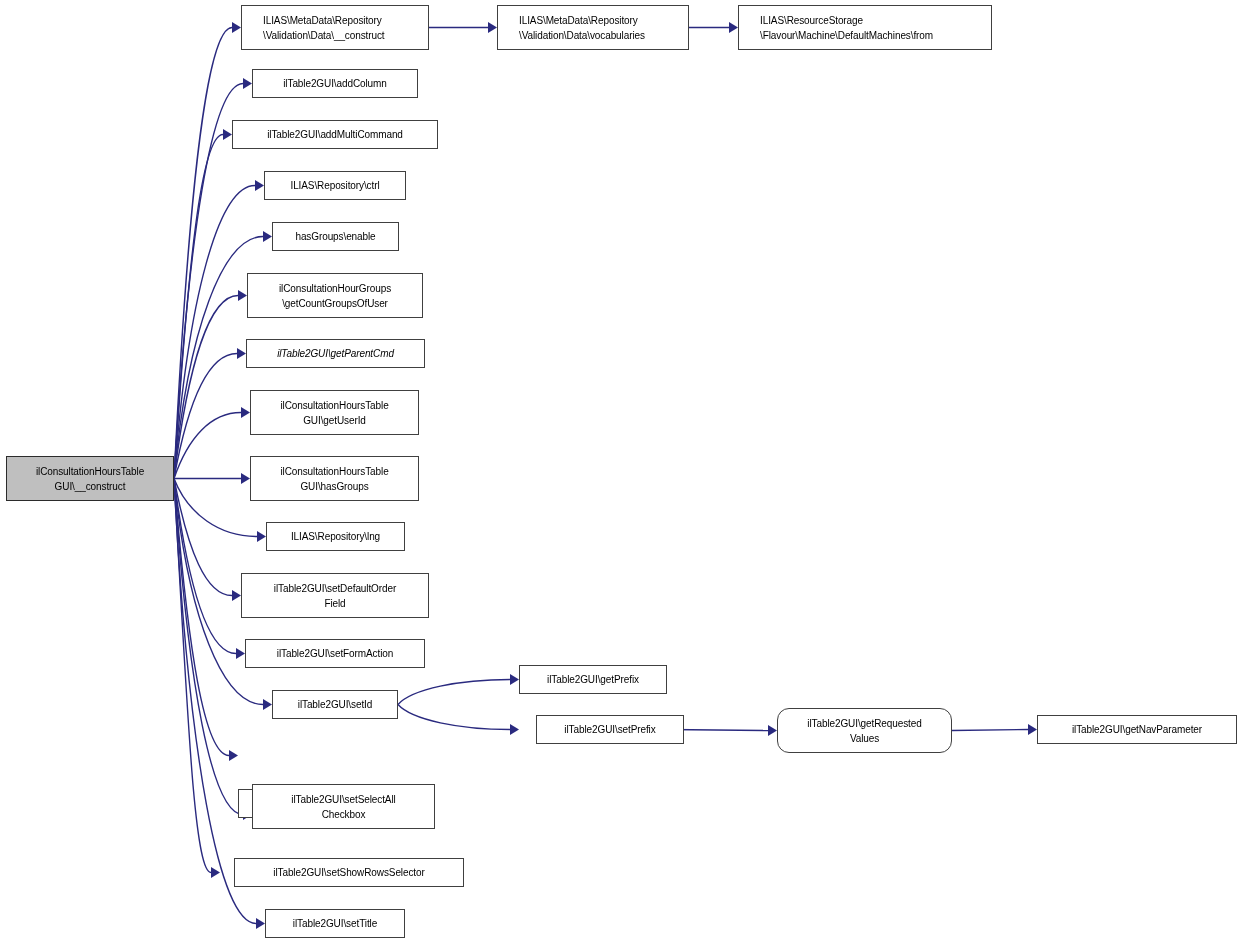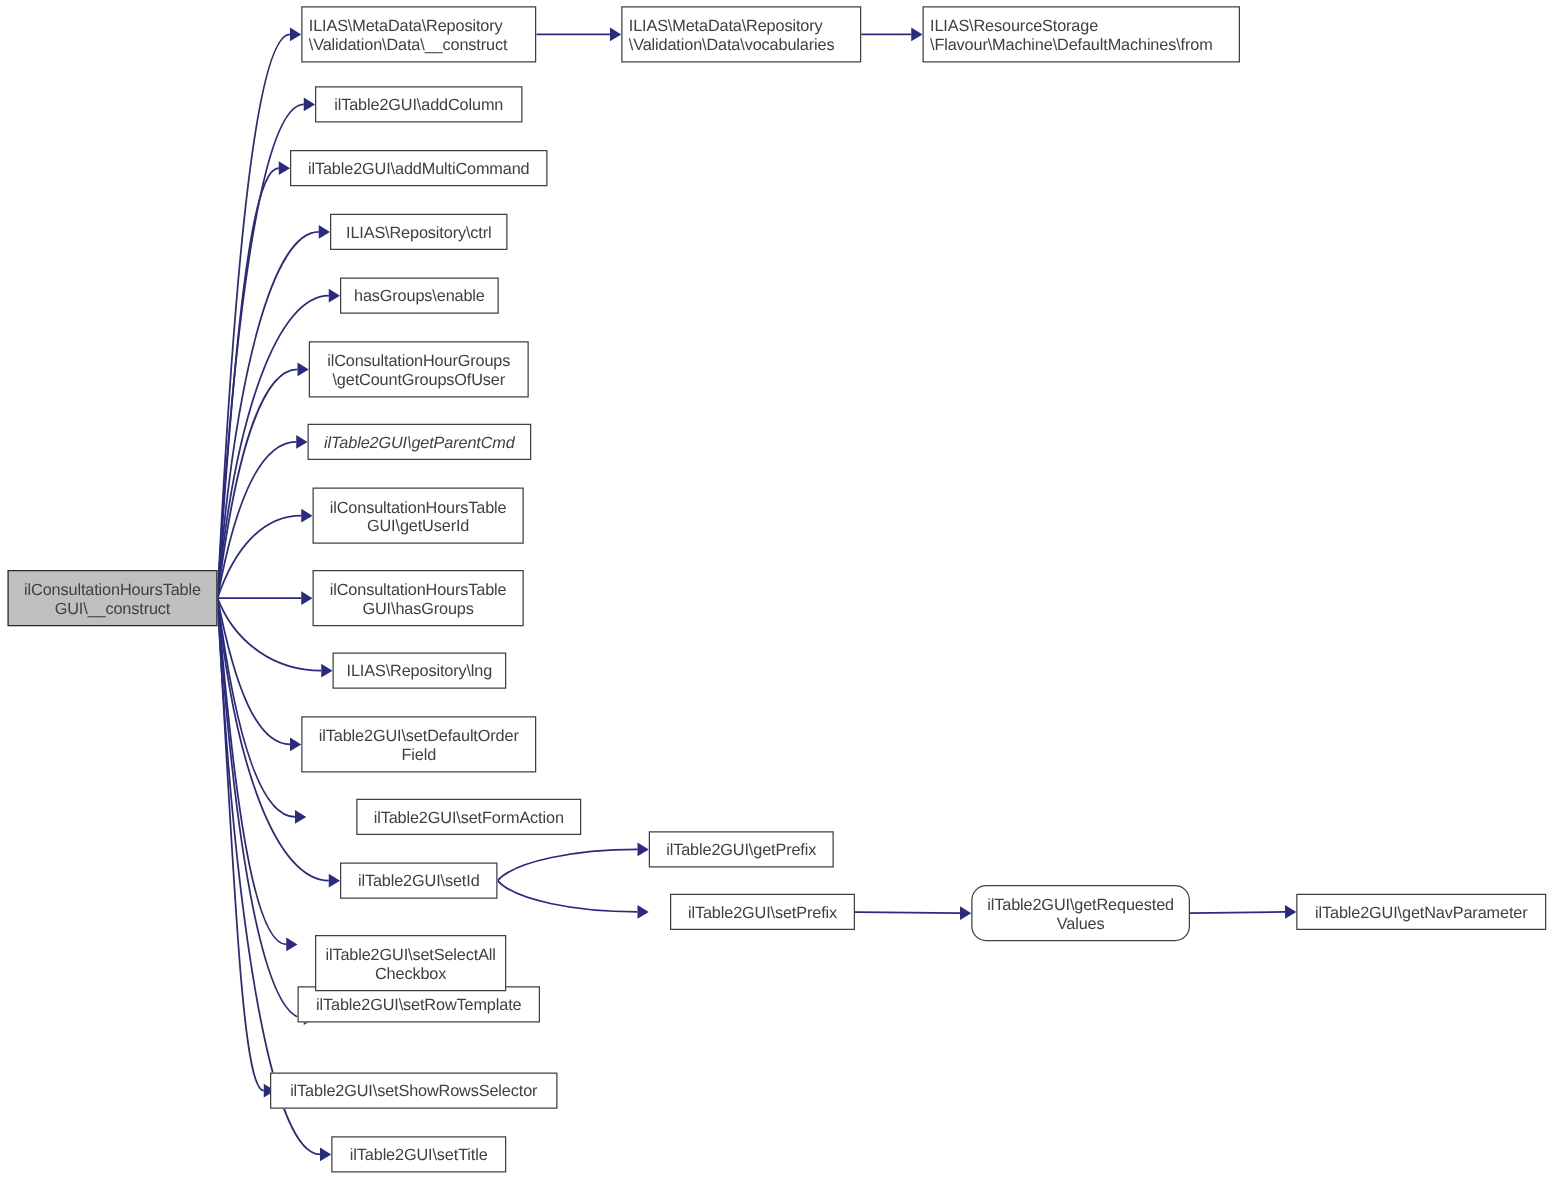--- a/index.html
+++ b/index.html
@@ -21,28 +21,28 @@
     top: 0;
     width: 1243px;
     height: 942px;
     pointer-events: none;
   }
   .node {
     position: absolute;
     box-sizing: border-box;
     border: 1px solid #404040;
     background: #ffffff;
-    color: #404040;
-    font-size: 13px;
+    color: #000000;
+    font-size: 10px;
     line-height: 15px;
     display: flex;
     align-items: center;
     justify-content: center;
     text-align: center;
-    padding: 0 5px;
+    padding: 0 21px;
     white-space: pre-line;
     letter-spacing: -0.1px;
   }
   .node.root {
     background: #bfbfbf;
     border-color: #2b2b2b;
   }
   .node.leftalign {
     justify-content: flex-start;
     text-align: left;
@@ -115,25 +115,25 @@
     <div class="node" style="left: 247px; top: 273px; width: 176px; height: 45px;">ilConsultationHourGroups
 \getCountGroupsOfUser</div>
     <div class="node" style="left: 246px; top: 339px; width: 179px; height: 29px; font-style: italic;">ilTable2GUI\getParentCmd</div>
     <div class="node" style="left: 250px; top: 390px; width: 169px; height: 45px;">ilConsultationHoursTable
 GUI\getUserId</div>
     <div class="node" style="left: 250px; top: 456px; width: 169px; height: 45px;">ilConsultationHoursTable
 GUI\hasGroups</div>
     <div class="node" style="left: 266px; top: 522px; width: 139px; height: 29px;">ILIAS\Repository\lng</div>
     <div class="node" style="left: 241px; top: 573px; width: 188px; height: 45px;">ilTable2GUI\setDefaultOrder
 Field</div>
-    <div class="node" style="left: 245px; top: 639px; width: 180px; height: 29px; margin-left: 40px;">ilTable2GUI\setFormAction</div>
+    <div class="node" style="left: 245px; top: 639px; width: 180px; height: 29px;">ilTable2GUI\setFormAction</div>
     <div class="node" style="left: 272px; top: 690px; width: 126px; height: 29px;">ilTable2GUI\setId</div>
     <div class="node" style="left: 238px; top: 741px; width: 194px; height: 29px; margin-top: 48px;">ilTable2GUI\setRowTemplate</div>
-    <div class="node" style="left: 252px; top: 748px; width: 153px; height: 45px;">ilTable2GUI\setSelectAll
+    <div class="node" style="left: 252px; top: 784px; width: 183px; height: 45px;">ilTable2GUI\setSelectAll
 Checkbox</div>
-    <div class="node" style="left: 216px; top: 858px; width: 230px; height: 29px;">ilTable2GUI\setShowRowsSelector</div>
+    <div class="node" style="left: 234px; top: 858px; width: 230px; height: 29px;">ilTable2GUI\setShowRowsSelector</div>
     <div class="node" style="left: 265px; top: 909px; width: 140px; height: 29px;">ilTable2GUI\setTitle</div>
     <div class="node" style="left: 519px; top: 665px; width: 148px; height: 29px;">ilTable2GUI\getPrefix</div>
     <div class="node" style="left: 536px; top: 715px; width: 148px; height: 29px;">ilTable2GUI\setPrefix</div>
     <div class="node" style="left: 777px; top: 708px; width: 175px; height: 45px; border-radius: 12px;">ilTable2GUI\getRequested
 Values</div>
     <div class="node" style="left: 1037px; top: 715px; width: 200px; height: 29px;">ilTable2GUI\getNavParameter</div>
   </div>
 
 </body></html>

